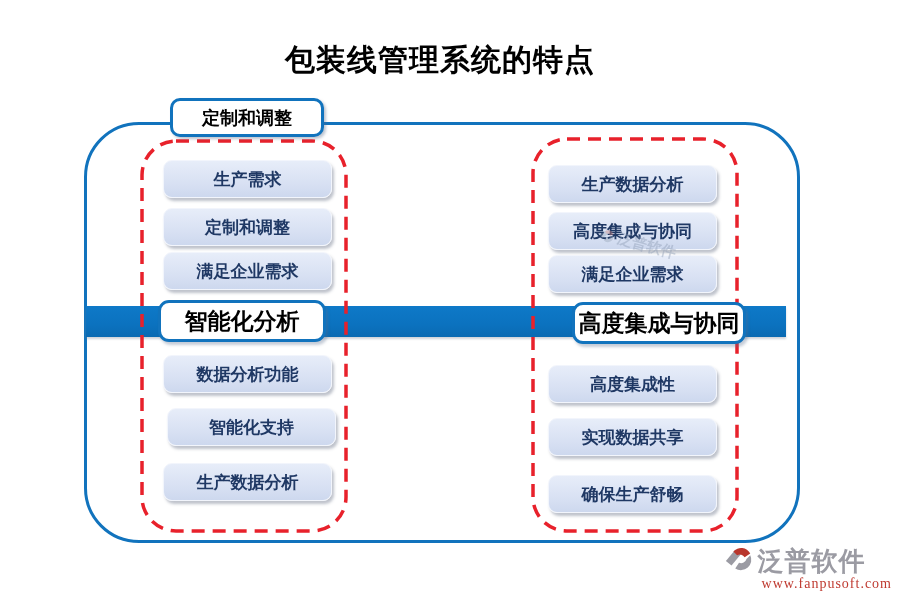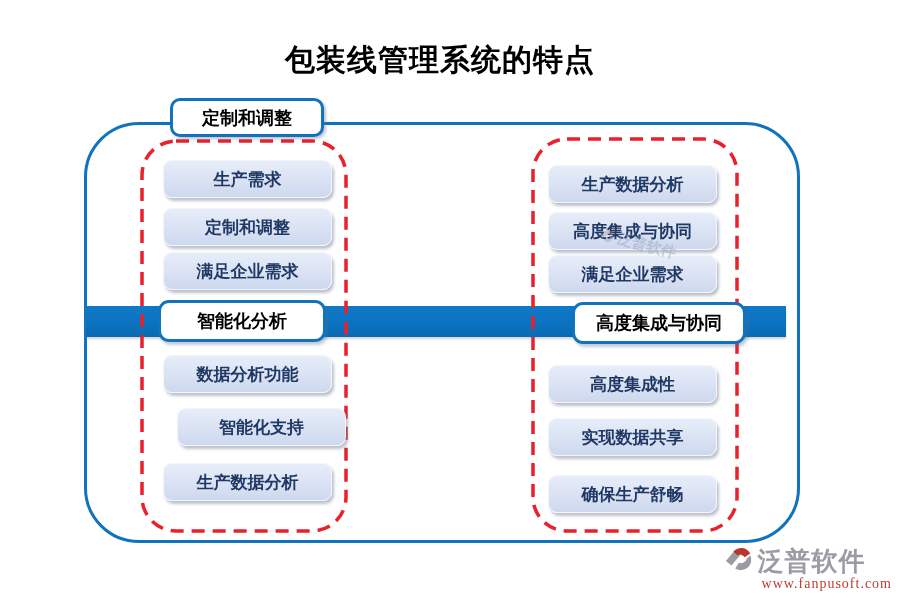--- a/index.html
+++ b/index.html
@@ -33,21 +33,21 @@
     position:absolute;height:33px;z-index:6;background:#fff;
     border:3px solid #1173bd;border-radius:10px;
     box-shadow:2px 2px 3px rgba(90,110,140,.4);
     color:#000;font-weight:bold;font-size:18px;
     display:flex;align-items:center;justify-content:center;white-space:nowrap;
   }
   .hl{
     position:absolute;height:36px;z-index:5;background:#fff;
     border:3px solid #1173bd;border-radius:11px;
     box-shadow:2px 3px 3px rgba(90,110,140,.35);
-    color:#000;font-weight:bold;font-size:18px;
+    color:#000;font-weight:bold;font-size:23px;
     display:flex;align-items:center;justify-content:center;white-space:nowrap;
   }
   .watermark{
     position:absolute;left:598px;top:234px;z-index:5;opacity:.42;
     transform:rotate(15deg);color:#8d9cb4;font-weight:bold;font-size:15px;
     display:flex;align-items:center;gap:3px;white-space:nowrap;pointer-events:none;
   }
   .logo{
     position:absolute;right:8px;bottom:8px;z-index:7;text-align:center;
   }
@@ -80,21 +80,21 @@
 
   <div class="hdr" style="left:170px;top:98px;width:148px;">定制和调整</div>
 
   <div class="item" style="left:163px;top:160px;">生产需求</div>
   <div class="item" style="left:163px;top:208px;">定制和调整</div>
   <div class="item" style="left:163px;top:252px;">满足企业需求</div>
 
   <div class="hl" style="left:158px;top:300px;width:162px;">智能化分析</div>
 
   <div class="item" style="left:163px;top:355px;">数据分析功能</div>
-  <div class="item" style="left:177px;top:408px;font-family:Liberation Mono, monospace;">智能化支持</div>
+  <div class="item" style="left:167px;top:408px;font-family:Liberation Mono, monospace;">智能化支持</div>
   <div class="item" style="left:163px;top:463px;">生产数据分析</div>
 
   <div class="item" style="left:548px;top:165px;">生产数据分析</div>
   <div class="item" style="left:548px;top:212px;">高度集成与协同</div>
   <div class="item" style="left:548px;top:255px;">满足企业需求</div>
 
   <div class="hl" style="left:572px;top:302px;width:168px;">高度集成与协同</div>
 
   <div class="item" style="left:548px;top:365px;">高度集成性</div>
   <div class="item" style="left:548px;top:418px;">实现数据共享</div>

